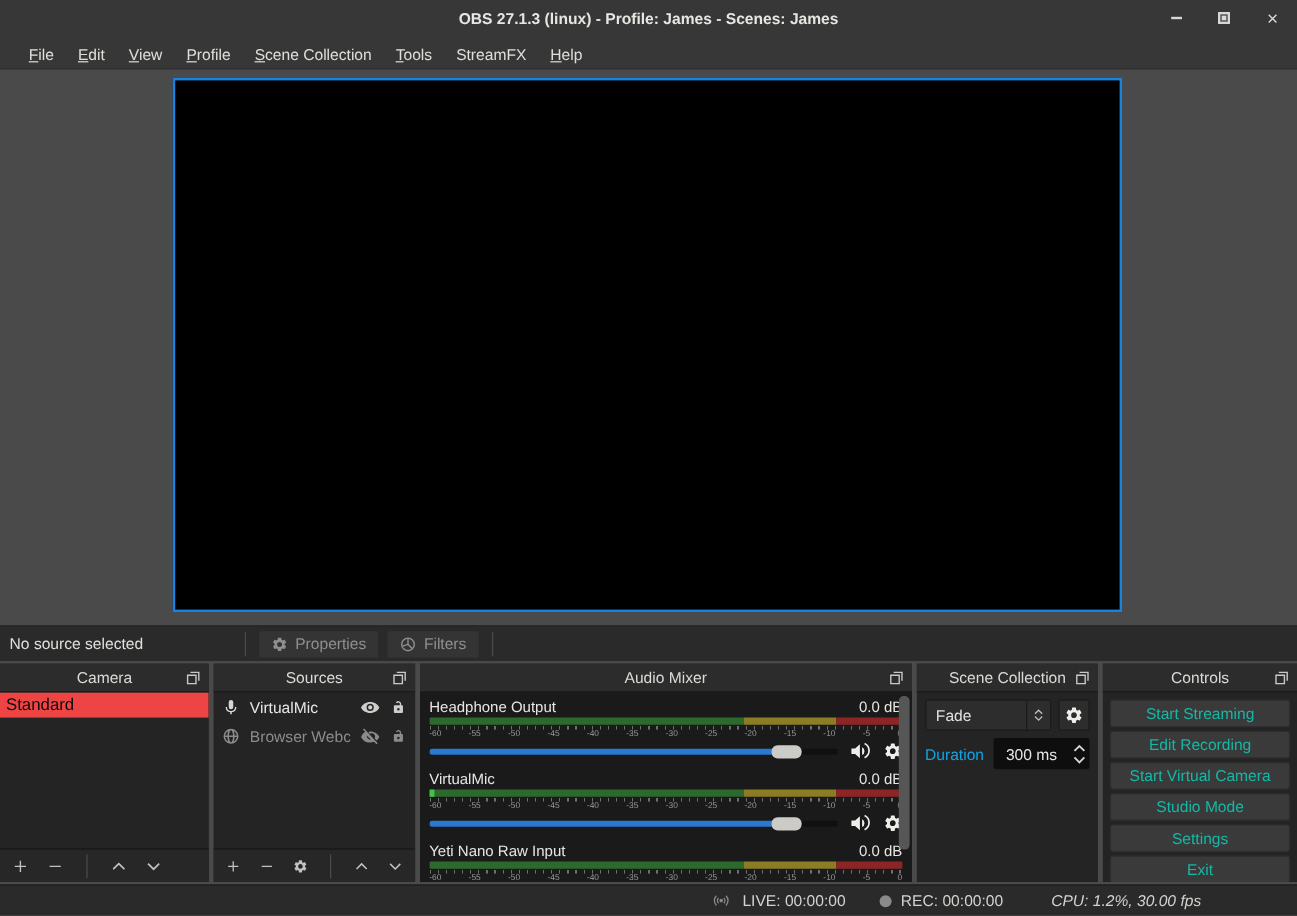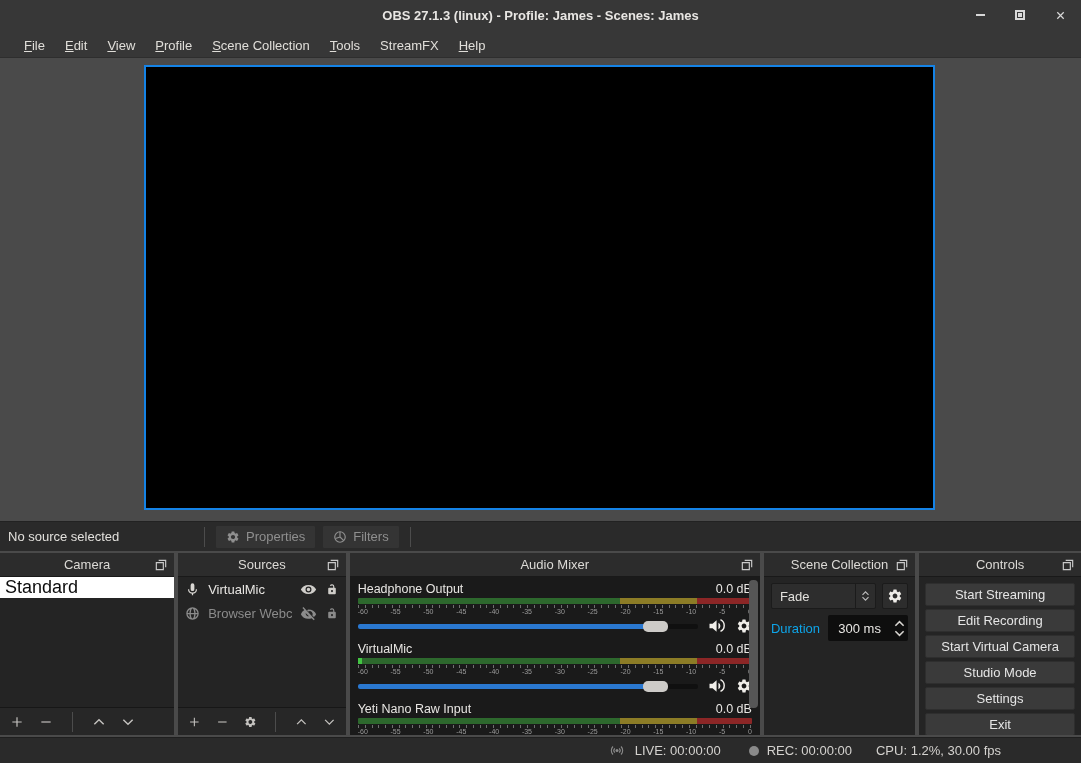--- a/index.html
+++ b/index.html
@@ -50,22 +50,22 @@
   .p-mixer { width:431px; }
   .p-trans { width:159px; }
   .p-controls { width:170px; }
 
   .panel-body { flex:1 1 auto; position:relative; overflow:hidden; }
   .panel-footer { height:28px; border-top:1px solid #171717; background:#272727;
     display:flex; align-items:center; padding:0 10px; gap:15px; flex:0 0 auto; }
   .foot-icon { width:14px; height:14px; color:#c4c2bf; cursor:pointer; display:block; }
 
   
-  .scene-item { height:21px; line-height:21px; background:#ffffff; color:#0c0c0c;
-    font-size:18px; padding-left:5px; cursor:pointer; }
+  .scene-item { height:21px; line-height:21px; background:#ef4444; color:#0c0c0c;
+    font-size:14px; padding-left:5px; cursor:pointer; }
 
   
   .source-row { height:24px; display:flex; align-items:center; gap:8px; padding:0 7px; cursor:pointer; }
   .source-row .src-icon { width:15px; height:15px; color:#d9d7d3; flex:0 0 auto; }
   .source-row .src-name { flex:1 1 auto; font-size:13px; color:#e8e6e3; white-space:nowrap; overflow:hidden; }
   .source-row .row-icon { width:17px; height:17px; color:#cfcdc9; flex:0 0 auto; cursor:pointer; }
   .source-row.dimmed .src-name { color:#8b8b8b; }
   .source-row.dimmed .src-icon, .source-row.dimmed .row-icon { color:#8b8b8b; }
 
   
@@ -107,30 +107,30 @@
   .trans-row2 .dur-label { color:#0ea5e9; font-size:13px; }
   .spinbox { flex:1 1 auto; height:26px; background:#0e0e0e; border-radius:2px; display:flex; align-items:center; }
   .spinbox .spin-value { flex:1 1 auto; text-align:center; color:#e8e6e3; font-size:13px; }
   .spinbox .spin-arrows { width:17px; height:100%; display:flex; flex-direction:column;
     align-items:center; justify-content:center; gap:3px; color:#d6d4d0; }
   .spinbox .spin-arrows svg { width:11px; height:7px; display:block; cursor:pointer; }
 
   
   .controls-body { padding-top:3px; }
   .ctl-btn { display:block; width:calc(100% - 12px); margin:3px 6px; height:23px; background:#3a3a3a;
-    border:1px solid #2e2e2e; border-radius:2px; color:#e5e5e5; font-size:13px;
+    border:1px solid #2e2e2e; border-radius:2px; color:#14b8a6; font-size:13px;
     font-family:"Liberation Sans", sans-serif; cursor:pointer; }
 
   
   .statusbar { height:26px; background:#2a2a2a; border-top:1px solid #1f1f1f;
     display:flex; align-items:center; justify-content:flex-end; padding-right:80px; flex:0 0 auto; }
   .statusbar .stat-text { color:#d4d2cf; font-size:13px; }
   .live-icon { width:22px; height:15px; color:#8a8a8a; margin-right:7px; }
   .rec-dot { width:10px; height:10px; border-radius:50%; background:#8a8a8a; margin:0 8px 0 28px; }
-  .cpu-text { margin-left:24px; }
+  .cpu-text { margin-left:40px;font-style:italic; }
 </style>
 </head>
 <body>
 
 <svg width="0" height="0" style="position:absolute">
   <defs>
     <g id="i-gear">
         <path fill="currentColor" d="M19.14 12.94c.04-.3.06-.61.06-.94s-.02-.64-.07-.94l2.03-1.58a.49.49 0 0 0 .12-.61l-1.92-3.32a.49.49 0 0 0-.59-.22l-2.39.96c-.5-.38-1.03-.7-1.62-.94l-.36-2.54a.48.48 0 0 0-.48-.41h-3.84a.48.48 0 0 0-.48.41l-.36 2.54c-.59.24-1.13.57-1.62.94l-2.39-.96a.48.48 0 0 0-.59.22L2.74 8.87c-.12.21-.08.47.12.61l2.03 1.58c-.05.3-.09.63-.09.94s.02.64.07.94l-2.03 1.58a.49.49 0 0 0-.12.61l1.92 3.32c.12.22.37.29.59.22l2.39-.96c.5.38 1.03.7 1.62.94l.36 2.54c.05.24.24.41.48.41h3.84c.24 0 .44-.17.48-.41l.36-2.54c.59-.24 1.13-.56 1.62-.94l2.39.96c.22.08.47 0 .59-.22l1.92-3.32a.49.49 0 0 0-.12-.61l-2.01-1.58zM12 15.6A3.61 3.61 0 0 1 8.4 12c0-1.98 1.62-3.6 3.6-3.6s3.6 1.62 3.6 3.6-1.62 3.6-3.6 3.6z"></path>
       </g>
     <g id="i-eye">

